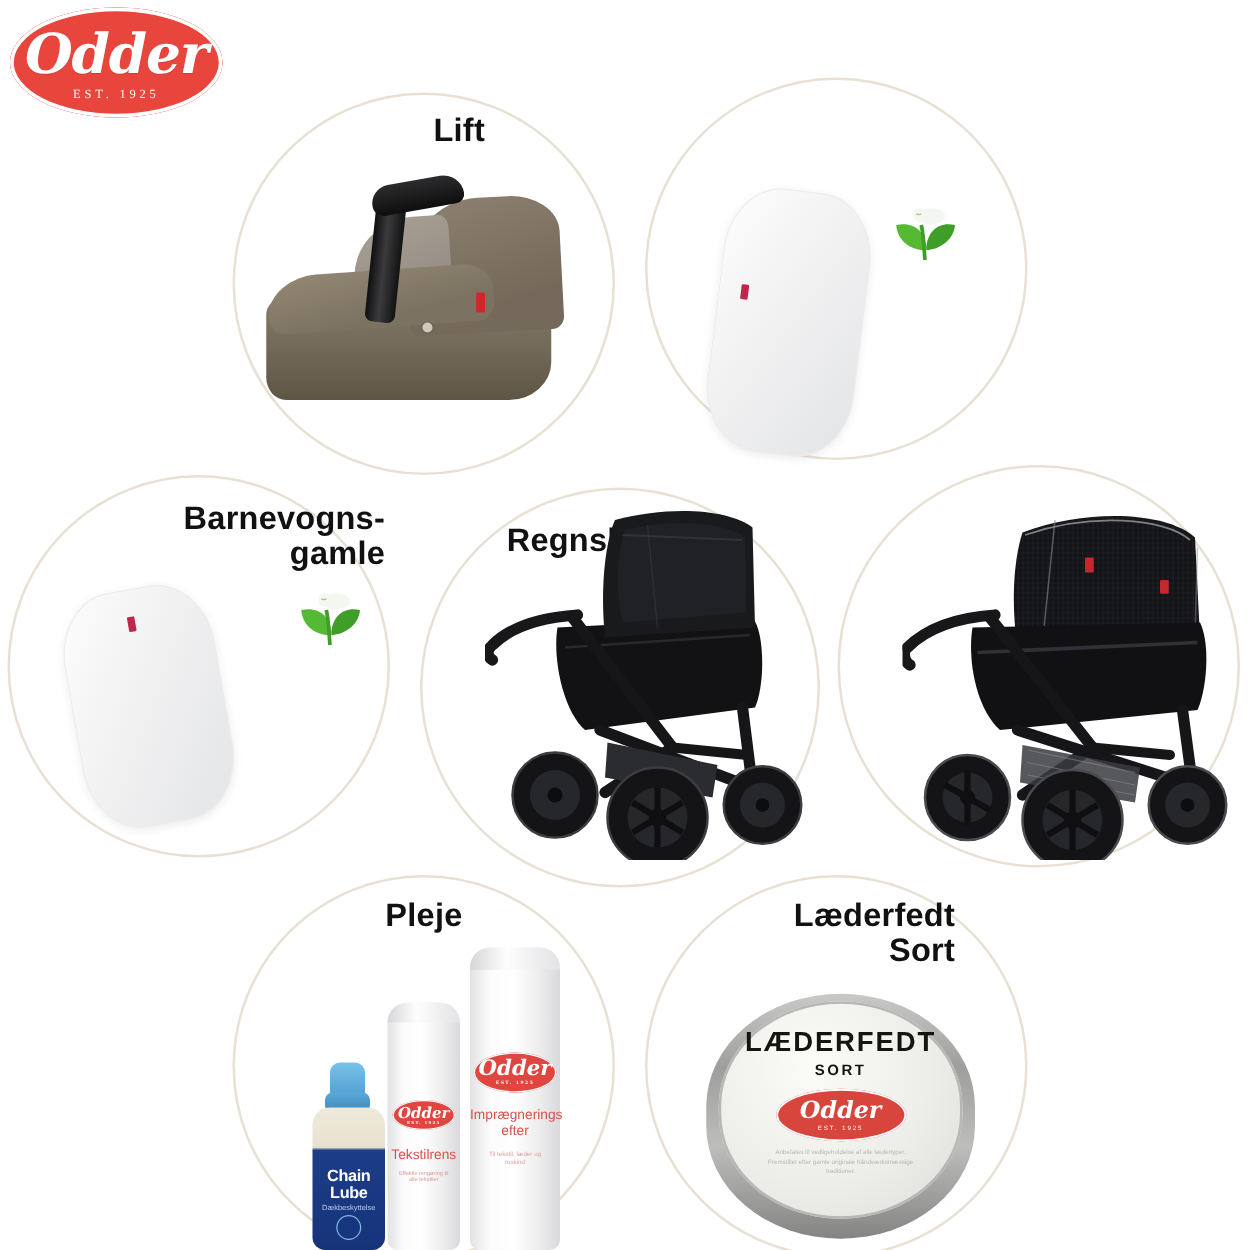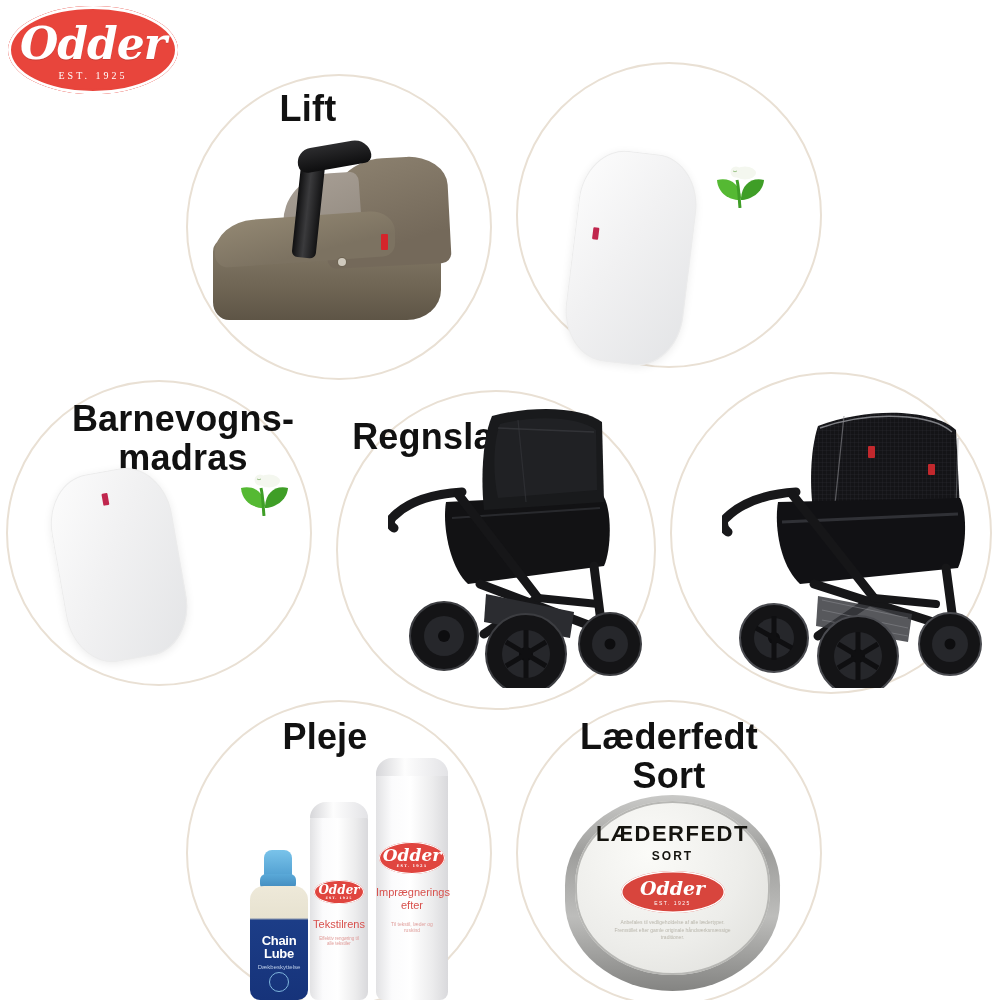--- a/index.html
+++ b/index.html
@@ -36,24 +36,24 @@
   
   .ring{
     position:absolute;border-radius:50%;
     border:2px solid #e9e0d4;
     box-sizing:border-box;
   }
 
   
   .caption{
     position:absolute;
-    font-size:36px;font-weight:700;color:#111;
+    font-size:26px;font-weight:700;color:#111;
     line-height:1.08;letter-spacing:.2px;
     white-space:pre-line;
-    text-align:center;
+    text-align:right;
   }
 
   
   .eco{position:absolute;width:56px;height:48px;}
 
   
   .lift{position:absolute;left:205px;top:130px;width:245px;height:205px;}
   .lift-body{
     position:absolute;left:8px;top:108px;width:228px;height:82px;
     background:linear-gradient(180deg,#857b69 0%,#6f6554 60%,#5e5546 100%);
@@ -244,21 +244,21 @@
       <path d="M27 40 C18 40 6 34 5 20 C18 17 28 24 29 38 Z" fill="#55b933"></path>
       <path d="M29 40 C38 40 51 33 52 20 C39 17 30 25 29 38 Z" fill="#3f9e27"></path>
       <path d="M28 48 C27 38 27 28 25 20" stroke="#3f9e27" stroke-width="3" fill="none"></path>
       <ellipse cx="33" cy="13" rx="11" ry="6.5" fill="#f4f7ef"></ellipse>
       <circle cx="24" cy="12" r="5.5" fill="#f4f7ef"></circle>
       <path d="M21 11 q2 1.5 4 0" stroke="#9ec48b" stroke-width="1" fill="none"></path>
     </svg>
   </div>
 
   <div class="caption" style="left:58px;top:400px;width:250px;">Barnevogns-
-madras</div>
+gamle</div>
 
   <div class="mattress" style="left:58px;top:470px;width:122px;height:190px;transform:rotate(-10deg);">
     <div class="mat-shape"></div>
     <div class="mat-tag" style="left:56px;top:22px;"></div>
   </div>
 
   <div class="eco" style="left:236px;top:468px;">
     <svg viewBox="0 0 56 48" width="56" height="48">
       <path d="M27 40 C18 40 6 34 5 20 C18 17 28 24 29 38 Z" fill="#55b933"></path>
       <path d="M29 40 C38 40 51 33 52 20 C39 17 30 25 29 38 Z" fill="#3f9e27"></path>
@@ -365,21 +365,21 @@
       </g>
       <g>
         <circle cx="228" cy="246" r="31" fill="#141416"></circle>
         <circle cx="228" cy="246" r="18" fill="#26272b"></circle>
         <circle cx="228" cy="246" r="5.5" fill="#0d0d0f"></circle>
         <circle cx="228" cy="246" r="31" fill="none" stroke="#4a4b50" stroke-width="2"></circle>
       </g>
     </svg>
   </div>
 
-  <div class="caption" style="left:270px;top:718px;width:110px;">Pleje</div>
+  <div class="caption" style="left:260px;top:718px;width:110px;">Pleje</div>
 
   <div class="care" style="left:248px;top:740px;width:190px;height:260px;">
 
     <div class="bottle-lube" style="left:0;top:110px;">
       <div class="lube-cap"></div>
       <div class="lube-neck"></div>
       <div class="lube-body">
         <div class="lube-txt" style="white-space:pre-line;">Chain
 Lube</div>
         <div class="lube-sub">Dækbeskyttelse</div>

